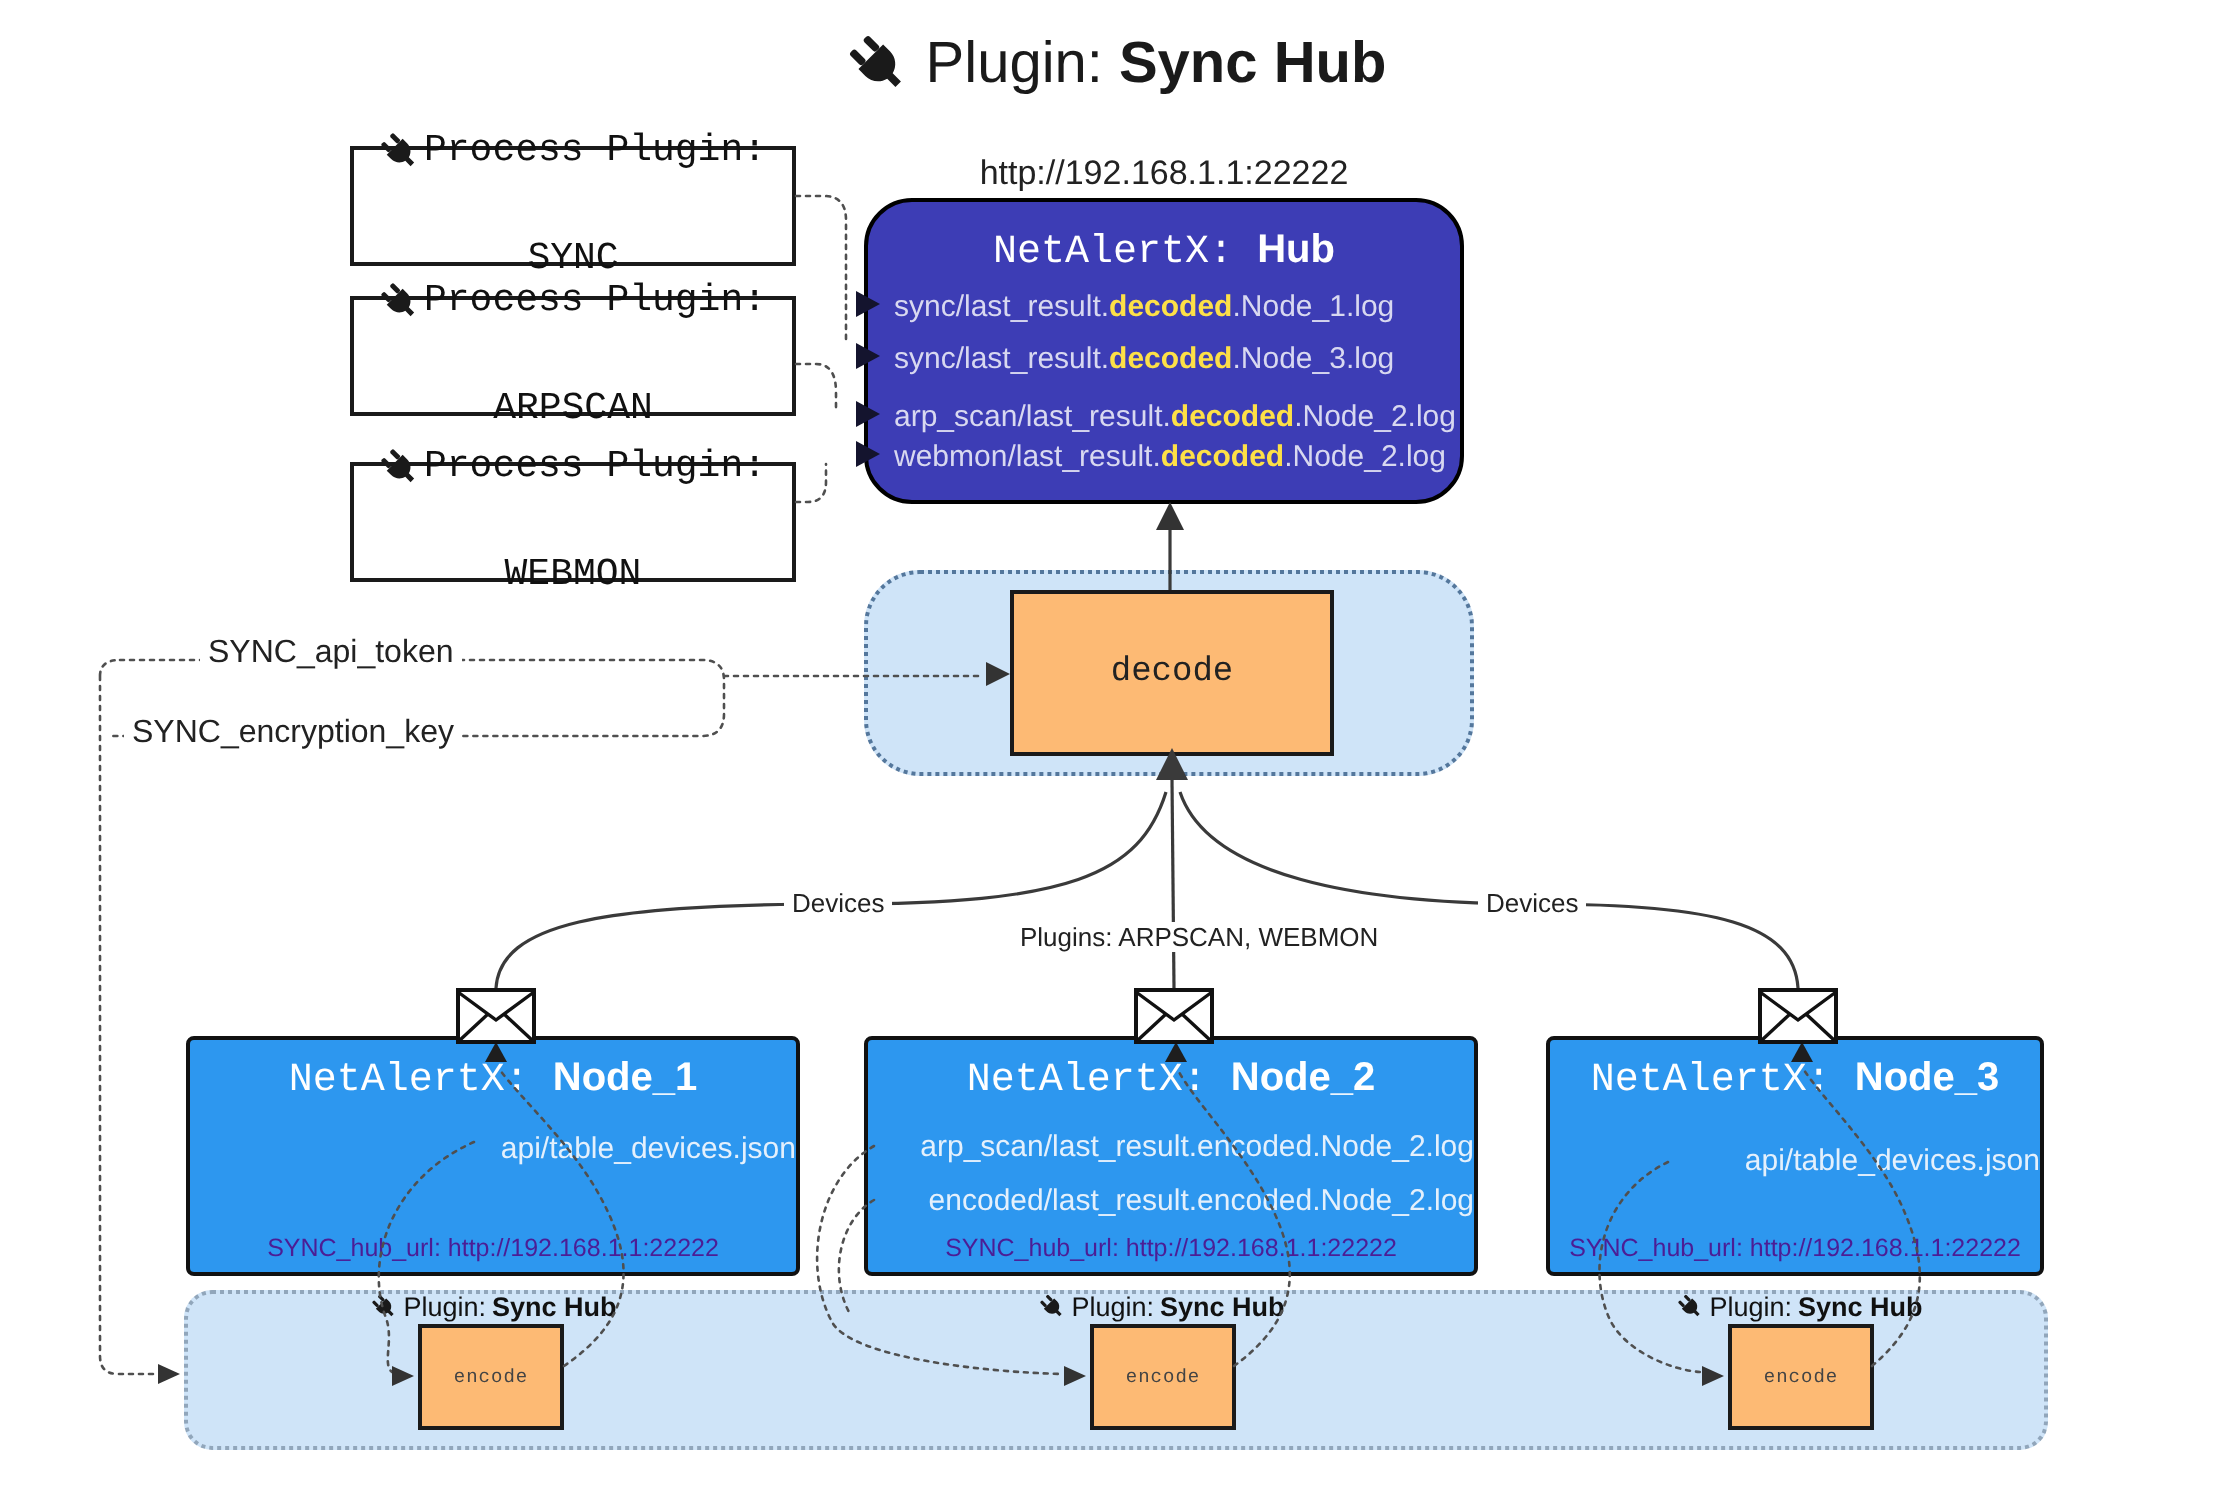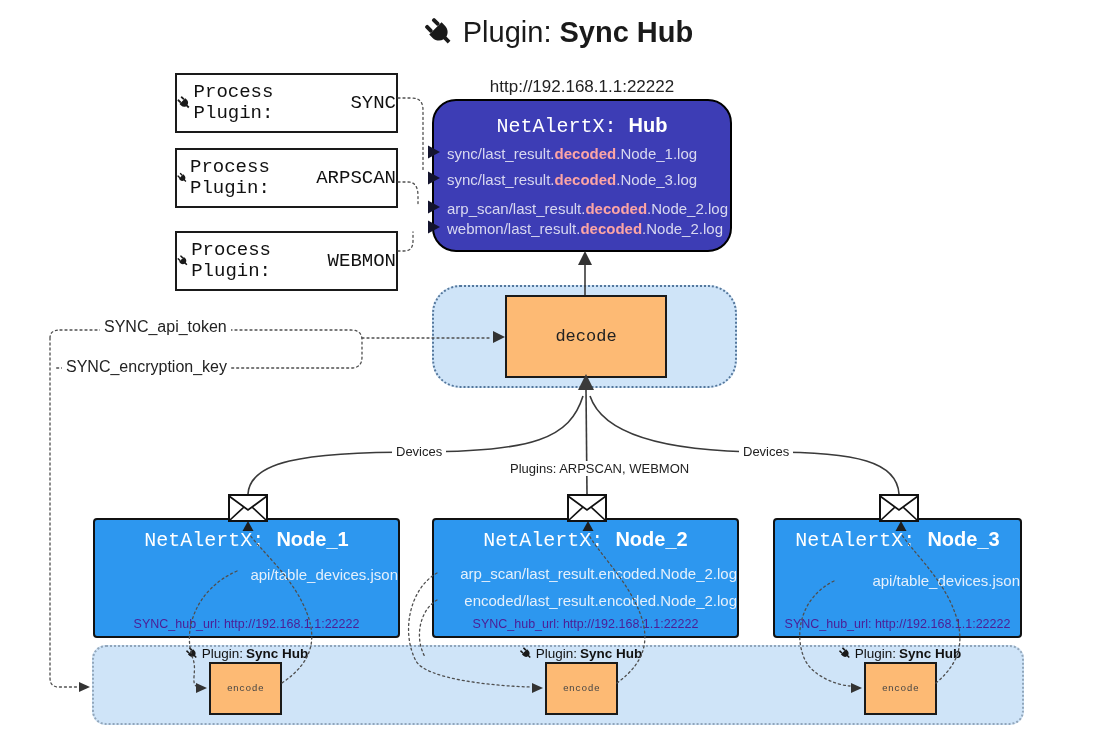--- a/index.html
+++ b/index.html
@@ -8,34 +8,34 @@
   .layer-svg{position:absolute;left:0;top:0;z-index:30;pointer-events:none;}
   .lbl-layer{position:absolute;z-index:40;background:#fff;padding:0 4px;white-space:nowrap;color:#222;}
 
   
   .title{position:absolute;left:0;right:0;top:16px;display:flex;align-items:center;
          justify-content:center;gap:8px;font-size:29px;color:#1a1a1a;z-index:10;}
   .title b{font-weight:bold;}
 
   
   .pbox{position:absolute;left:175px;width:223px;height:60px;border:2px solid #1a1a1a;background:#fff;
-        box-sizing:border-box;display:flex;flex-direction:row;align-items:center;justify-content:center;
+        box-sizing:border-box;display:flex;flex-direction:column;align-items:center;justify-content:center;
         font-family:"Liberation Mono",monospace;font-size:19px;z-index:10;gap:32px;}
   .pbox .l1{display:flex;align-items:center;gap:2px;line-height:21px;}
   .pbox .l2{line-height:23px;}
 
   
   .hub-url{position:absolute;left:432px;top:77px;width:300px;text-align:center;font-size:17px;color:#222;z-index:10;}
   .hub{position:absolute;left:432px;top:99px;width:300px;height:153px;box-sizing:border-box;
        background:#3d3db5;border:2px solid #000;border-radius:24px;z-index:10;}
   .hub-title{position:absolute;top:13px;left:0;right:0;text-align:center;font-size:20px;color:#fff;
              font-family:"Liberation Mono",monospace;}
   .hub-title b{font-family:"Liberation Sans",sans-serif;font-weight:bold;}
   .hub-line{position:absolute;left:13px;white-space:nowrap;font-size:15px;line-height:18px;color:#d8d8f0;}
-  .hub-line b{color:#fca5a5;}
+  .hub-line b{color:#fde047;}
 
   
   .panel{position:absolute;box-sizing:border-box;background:#cfe4f8;z-index:5;}
   .decode-panel{left:432px;top:285px;width:305px;height:103px;border:2px dotted #54779c;border-radius:28px;}
   .wbox{position:absolute;box-sizing:border-box;background:#fdba74;border:2px solid #1a1a1a;display:flex;
         align-items:center;justify-content:center;font-family:"Liberation Mono",monospace;z-index:10;text-align:center;}
   .decode-box{left:505px;top:295px;width:162px;height:83px;font-size:17px;color:#222;}
 
   
   .node{position:absolute;top:518px;height:120px;box-sizing:border-box;background:#2d97ef;

